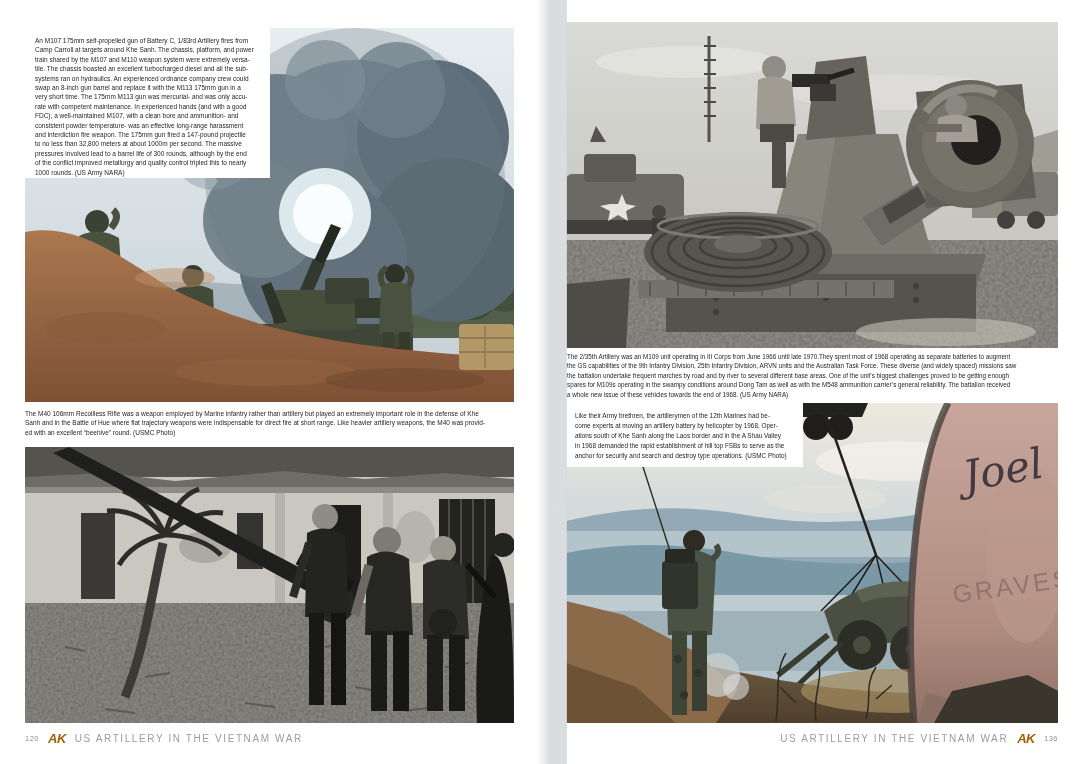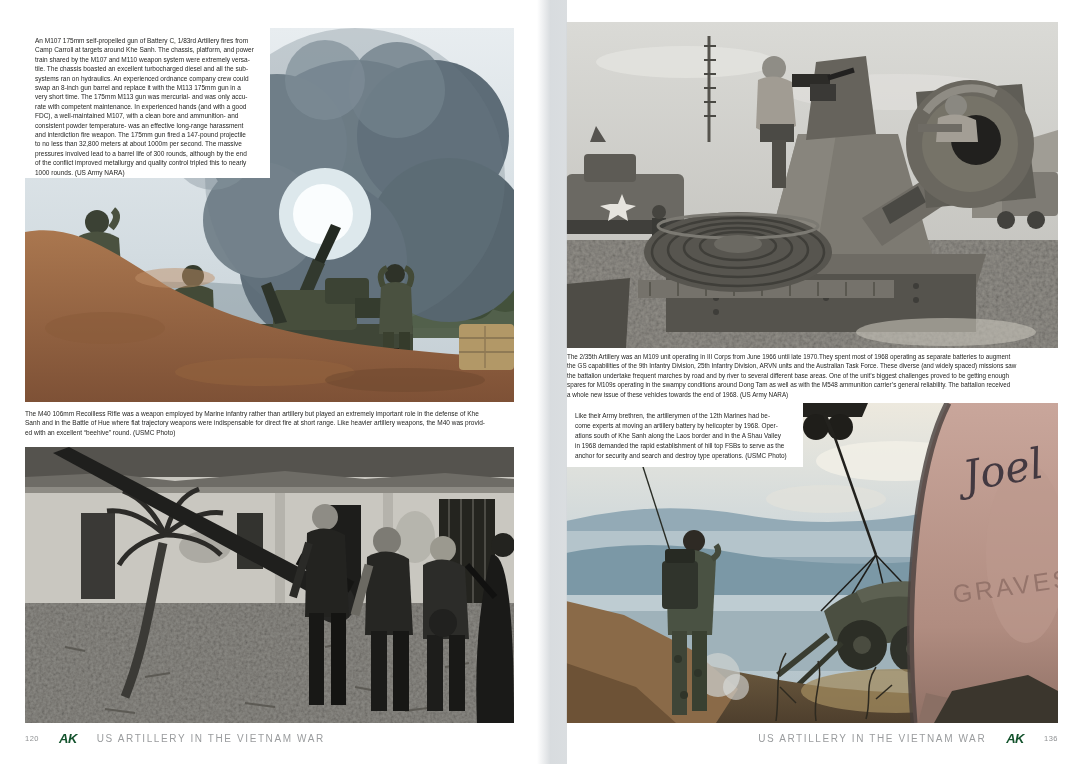--- a/index.html
+++ b/index.html
@@ -8,25 +8,25 @@
   .gutter{position:absolute;left:537px;top:0;width:30px;height:764px;
           background:linear-gradient(to right, rgba(210,214,217,0) 0%, rgba(203,208,212,0.75) 45%, rgba(214,218,221,0.9) 100%);}
   .photo{position:absolute;overflow:hidden;}
   .photo svg{display:block;}
   .cap{color:#1e1e1c;font-size:6.5px;line-height:9.4px;white-space:pre-line;}
   .cap-overlay{position:absolute;left:0;top:0;background:#ffffff;box-sizing:border-box;}
   .cap1{width:245px;height:150px;padding:8px 10px 0 10px;}
   .cap2{position:absolute;left:25px;top:409px;width:489px;}
   .cap3{position:absolute;left:567px;top:352px;width:472px;font-size:6.3px;}
   .cap4{width:237px;height:64px;padding:8px 9px 0 9px;font-size:6.4px;line-height:10px;}
-  .footer{position:absolute;top:731px;display:flex;align-items:center;gap:20px;height:14px;}
+  .footer{position:absolute;top:731px;display:flex;align-items:center;gap:9px;height:14px;}
   .footer-left{left:25px;}
   .footer-right{right:22px;}
   .pagenum{font-size:7.5px;color:#8f9193;letter-spacing:0.5px;}
-  .aklogo{font-weight:800;font-style:italic;font-size:13px;color:#14532d;letter-spacing:-0.5px;}
+  .aklogo{font-weight:800;font-style:italic;font-size:13px;color:#a16207;letter-spacing:-0.5px;}
   .booktitle{font-size:10px;color:#9a9c9e;letter-spacing:1.6px;}
 </style>
 </head>
 <body>
 
 <div class="spread">
 
   <div class="photo" style="left:25px;top:28px;width:489px;height:374px;">
     <svg width="489" height="374" viewBox="0 0 489 374">
       <defs>

